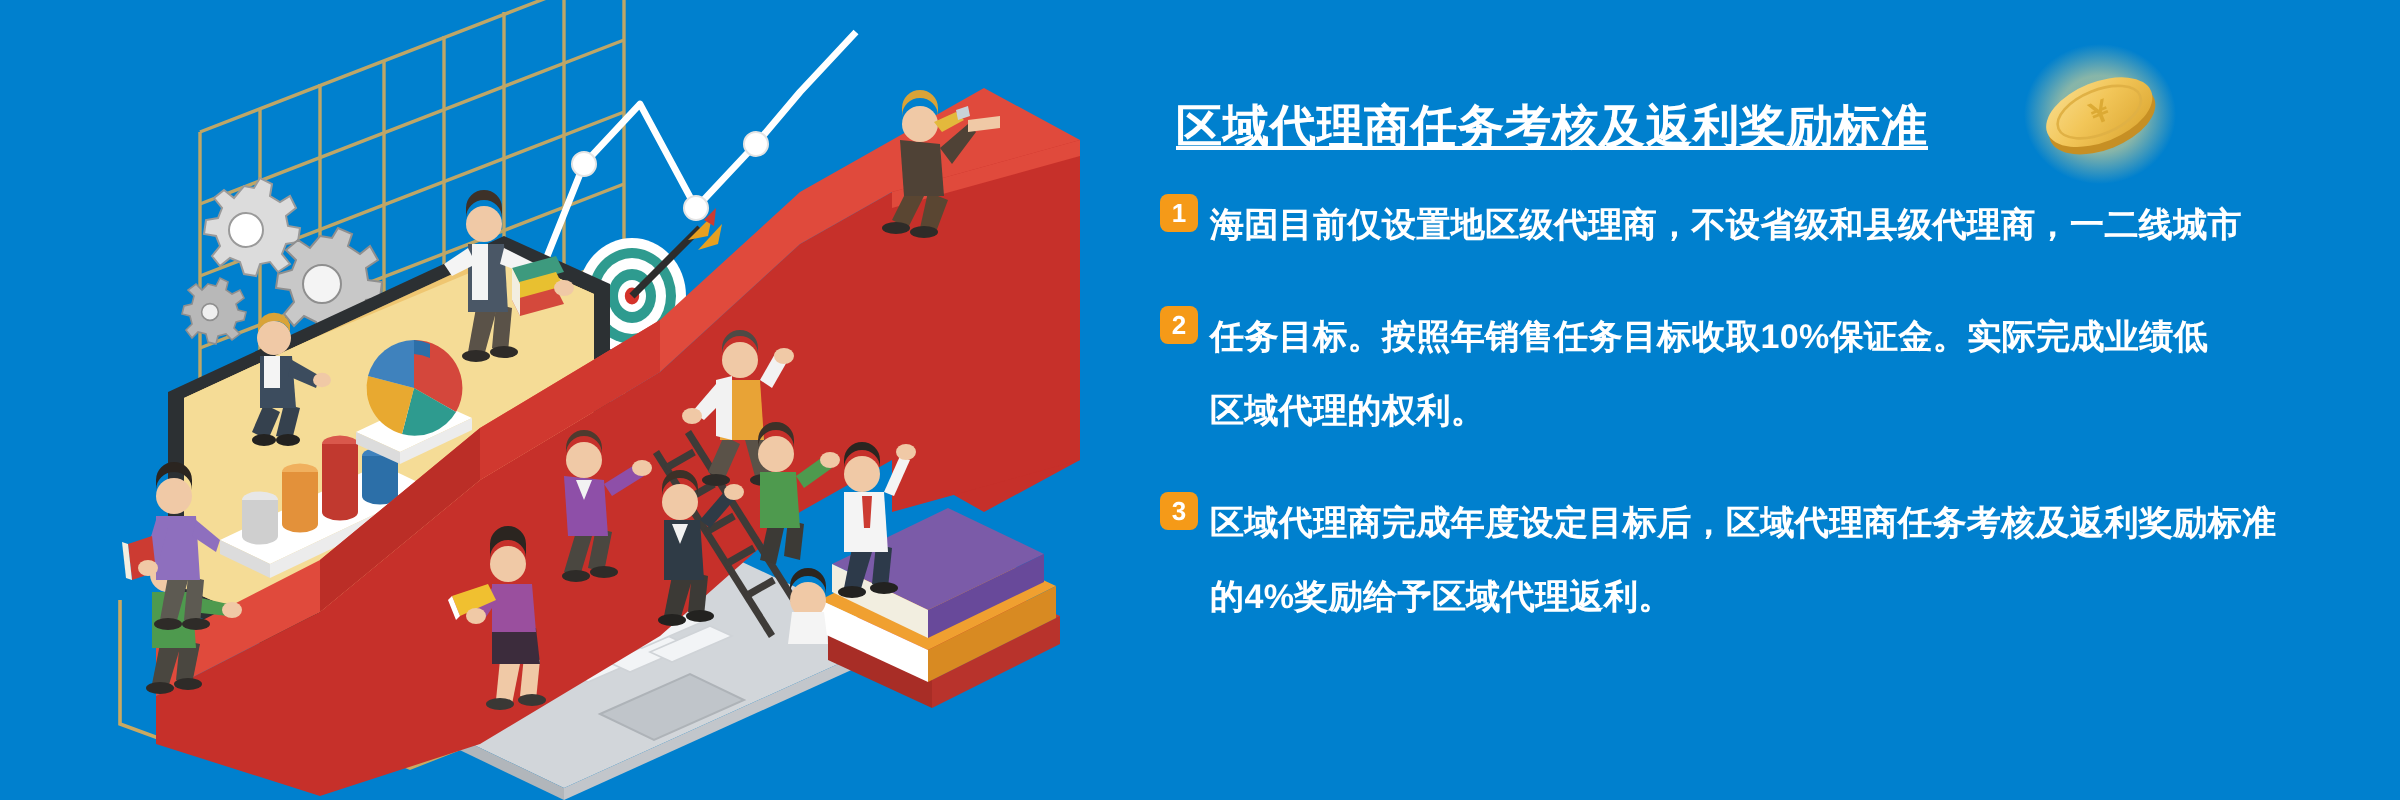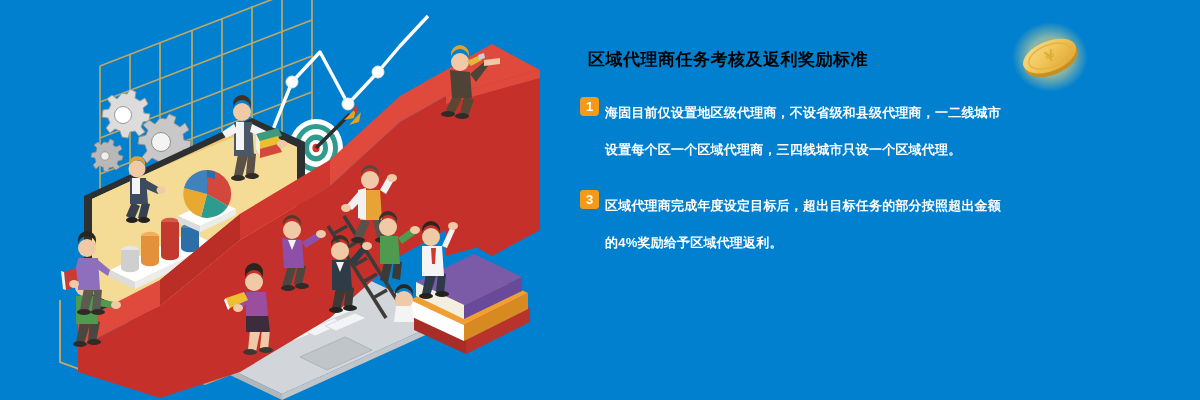--- a/index.html
+++ b/index.html
@@ -16,36 +16,36 @@
     overflow:hidden;
   }
   
   #illustration { position:absolute; left:0; top:0; width:560px; height:400px; }
   
   #content {
     position:absolute; left:560px; top:0; width:640px; height:400px;
   }
   #title {
     position:absolute; left:28px; top:48px;
-    font-size:17px; font-weight:bold; letter-spacing:.5px;
-    color:#000000; white-space:nowrap;
+    font-size:23px; font-weight:bold; letter-spacing:.5px;
+    color:#ffffff; white-space:nowrap;text-decoration:underline;
   }
   #coin { position:absolute; left:452px; top:22px; width:76px; height:70px; }
   #list { position:absolute; left:20px; top:94px; width:560px; }
   .item { position:relative; margin-bottom:19px; }
   .badge {
     position:absolute; left:0; top:3px;
     width:19px; height:19px; border-radius:4px;
     background:#f59a18; color:#ffffff;
     font-size:13px; font-weight:bold;
     text-align:center; line-height:19px;
   }
   .lines { margin-left:25px; }
   .line {
-    color:#ffffff; font-size:13px; font-weight:bold;
+    color:#ffffff; font-size:17px; font-weight:bold;
     line-height:37px; height:37px; white-space:nowrap;
     letter-spacing:.2px;
   }
 </style>
 </head>
 <body>
 
 <div id="banner">
 
   <svg id="illustration" viewBox="0 0 560 400" xmlns="http://www.w3.org/2000/svg">
@@ -414,33 +414,34 @@
         <text x="38" y="39" text-anchor="middle" font-family="'Liberation Serif',serif" font-size="15" font-weight="bold" fill="#d9a62f" opacity=".85">￥</text>
       </g>
     </svg>
 
     <div id="list">
 
       <div class="item">
         <div class="badge">1</div>
         <div class="lines">
           <div class="line">海固目前仅设置地区级代理商，不设省级和县级代理商，一二线城市</div>
-          <div class="line">设置每个区一个区域代理商，三四线城市只设一个区域代理。</div>
         </div>
       </div>
 
       <div class="item">
         <div class="badge">2</div>
         <div class="lines">
+          <div class="line">任务目标。按照年销售任务目标收取10%保证金。实际完成业绩低</div>
+          <div class="line">区域代理的权利。</div>
         </div>
       </div>
 
       <div class="item">
         <div class="badge">3</div>
         <div class="lines">
-          <div class="line">区域代理商完成年度设定目标后，超出目标任务的部分按照超出金额</div>
+          <div class="line">区域代理商完成年度设定目标后，区域代理商任务考核及返利奖励标准</div>
           <div class="line">的4%奖励给予区域代理返利。</div>
         </div>
       </div>
 
     </div>
   </div>
 </div>
 
 </body></html>

